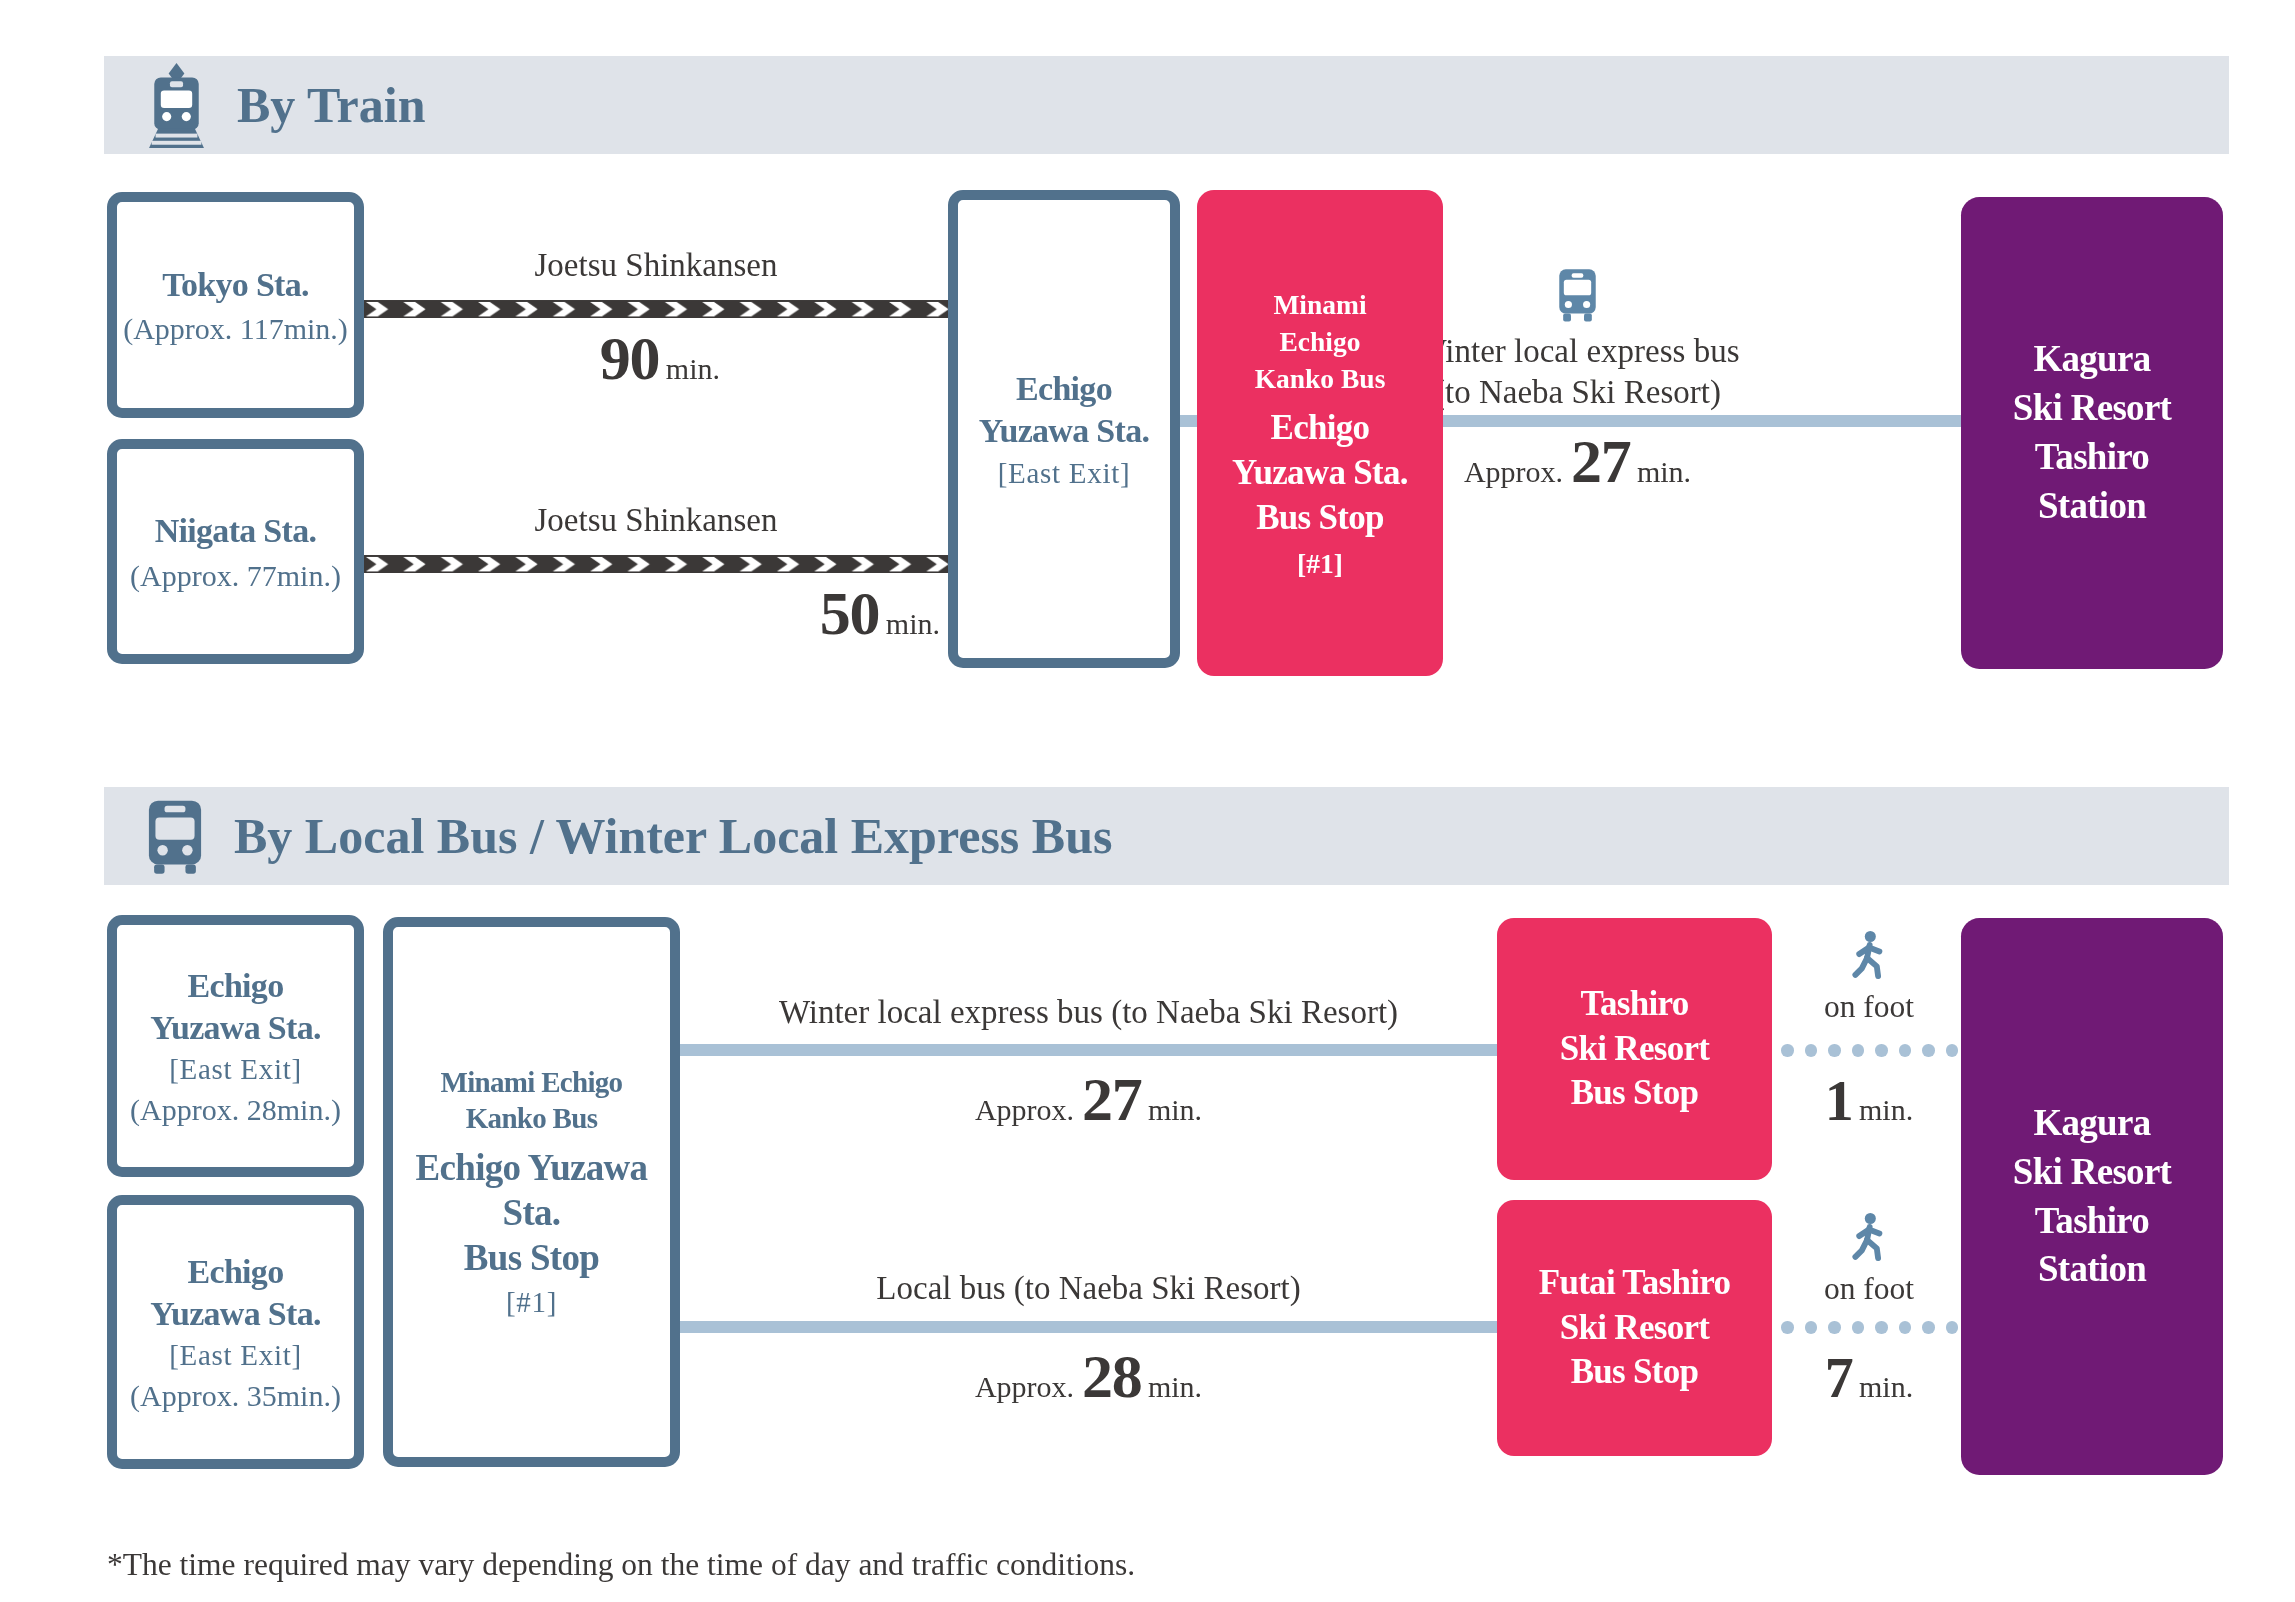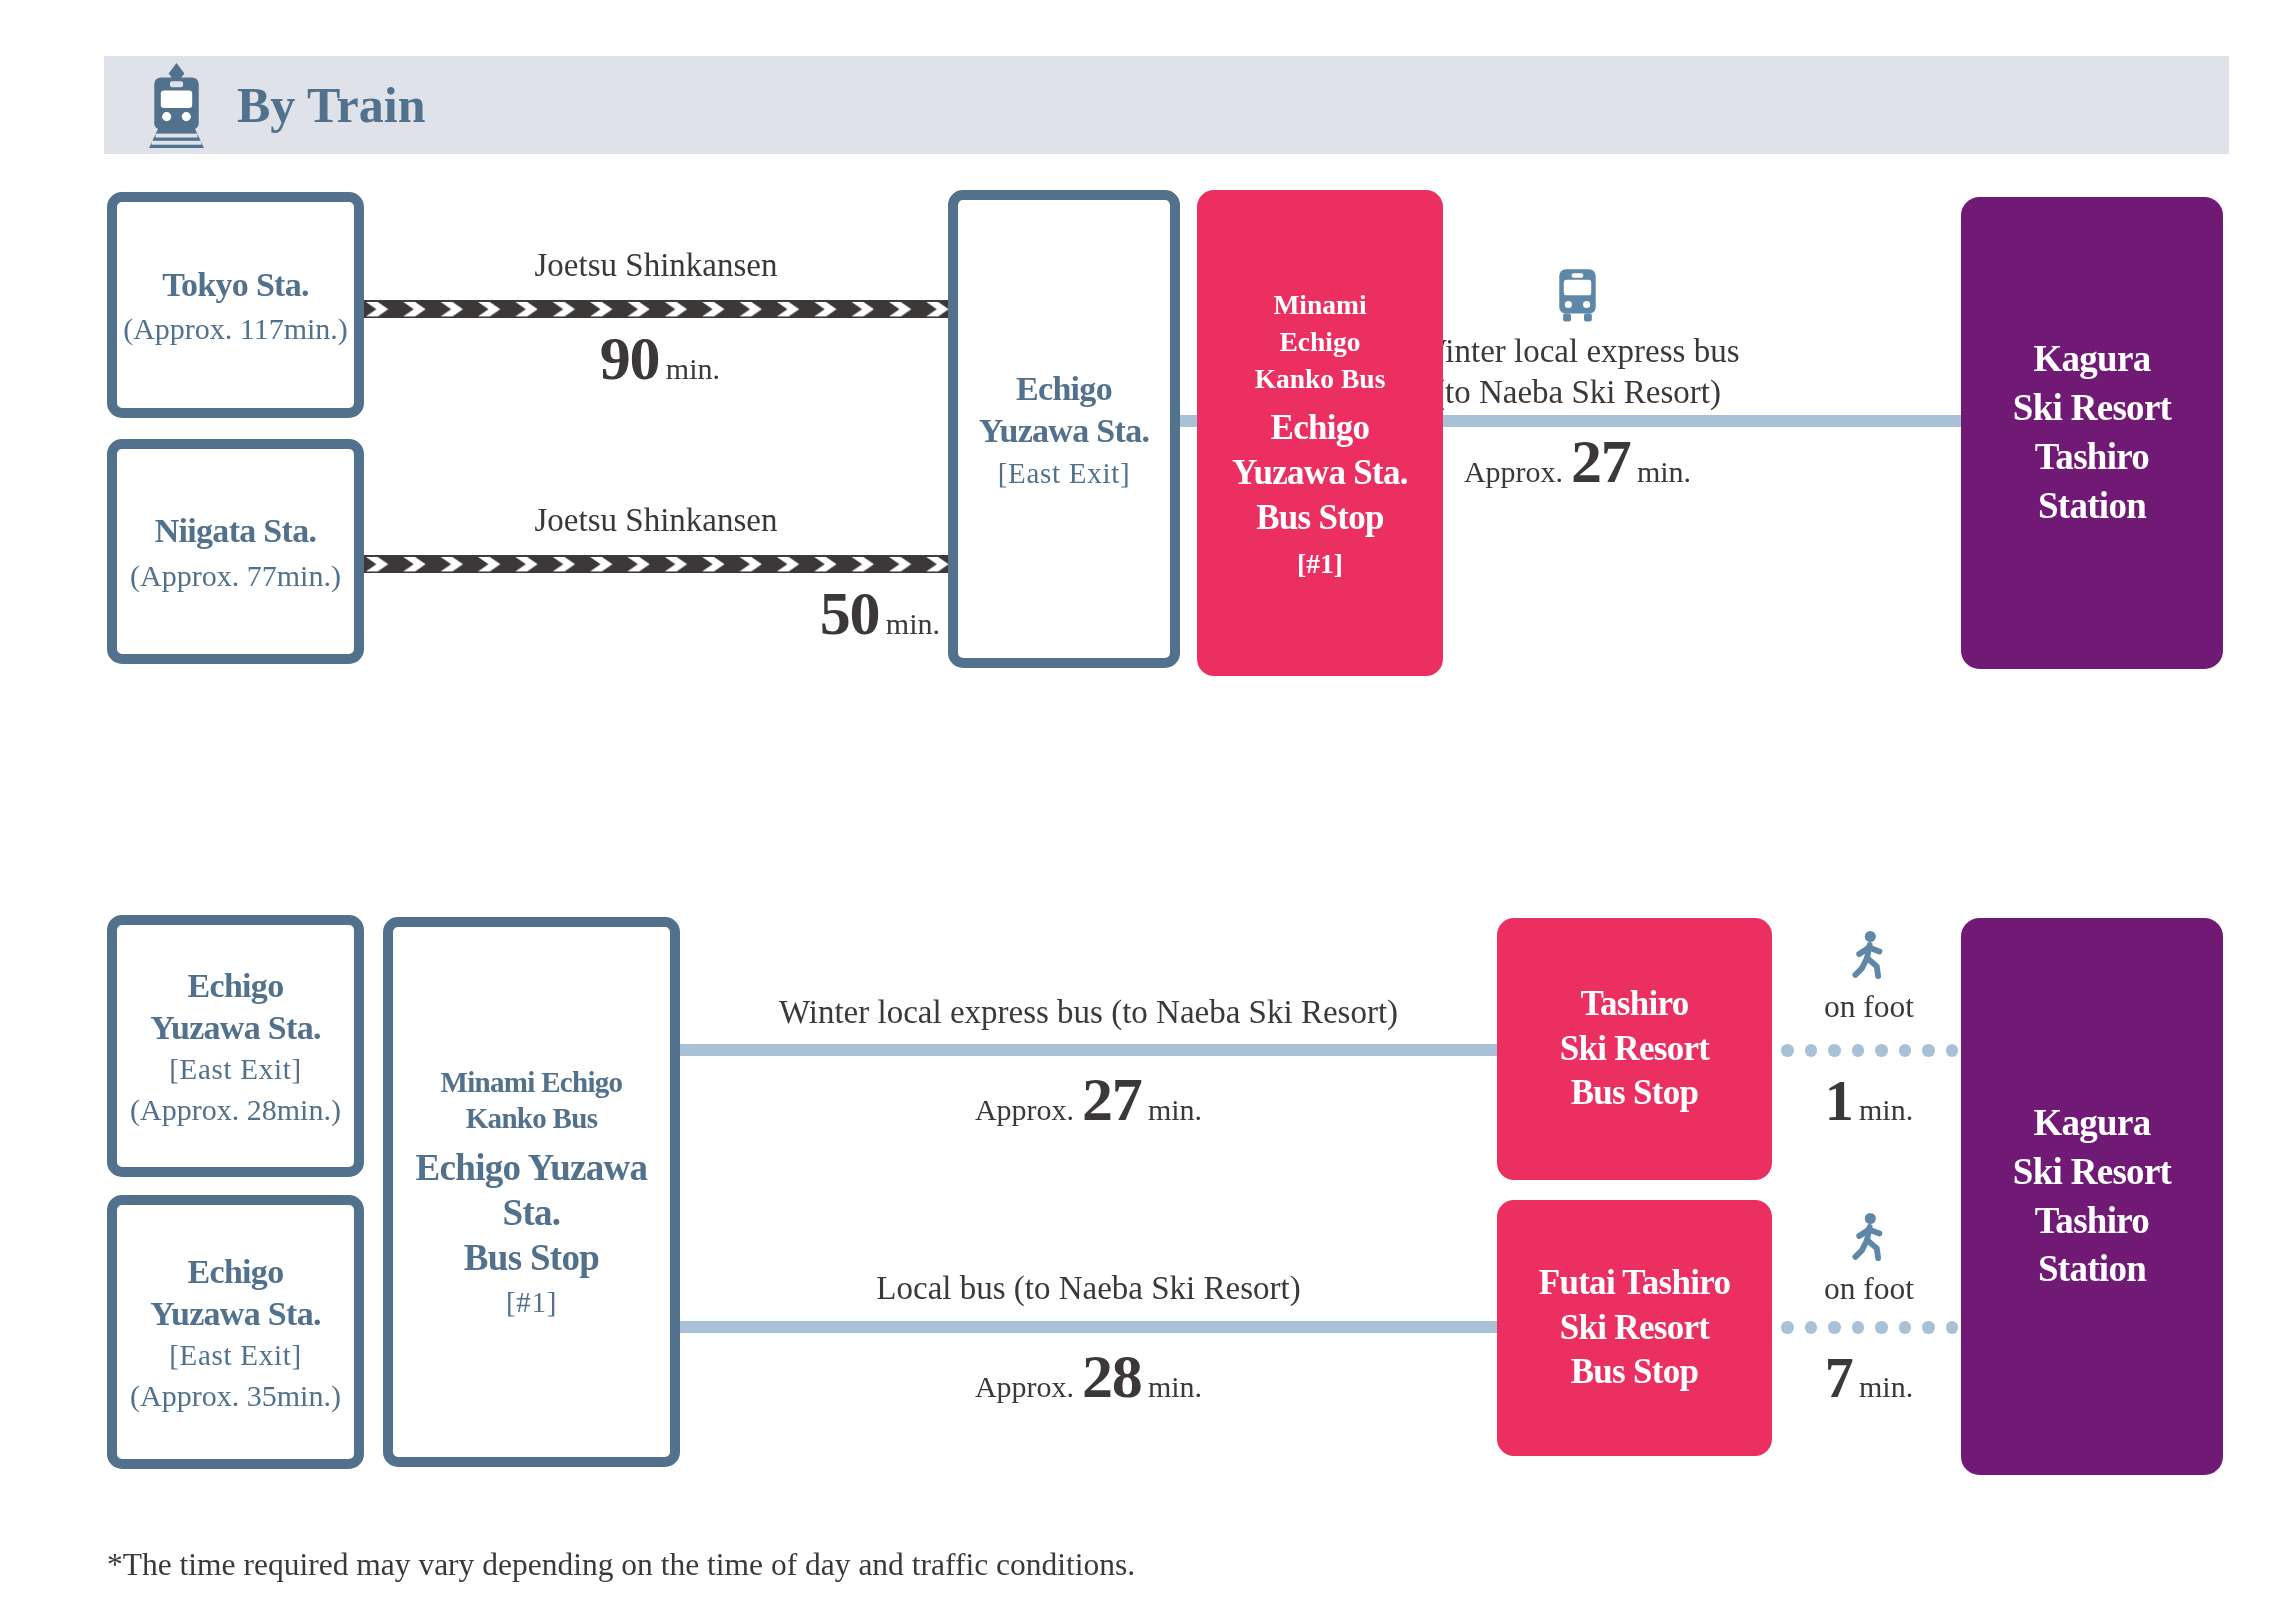--- a/index.html
+++ b/index.html
@@ -144,20 +144,34 @@
     <span class="unit">min.</span>
   </div>
 
   <div class="dest-box" style="left:1961px;top:197px;width:262px;height:472px;">
     <div class="dest-title">Kagura
 Ski Resort
 Tashiro
 Station</div>
   </div>
 
+  <div class="section-header" style="left:104px;top:787px;width:2125px;height:98px;">
+    <span style="display:flex;">
+      <svg width="60" height="77" viewBox="0 0 92 118" fill="#51718c">
+        <rect x="6" y="4" width="80" height="98" rx="14"></rect>
+        <rect x="30" y="12" width="32" height="10" rx="4" fill="#dfe3e9"></rect>
+        <rect x="16" y="30" width="60" height="34" rx="6" fill="#dfe3e9"></rect>
+        <circle cx="27" cy="80" r="8" fill="#dfe3e9"></circle>
+        <circle cx="65" cy="80" r="8" fill="#dfe3e9"></circle>
+        <rect x="14" y="102" width="16" height="14" rx="4"></rect>
+        <rect x="62" y="102" width="16" height="14" rx="4"></rect>
+      </svg>
+    </span>
+    <span class="section-title">By Local Bus / Winter Local Express Bus</span>
+  </div>
 
   <div class="station-box" style="left:107px;top:915px;width:257px;height:262px;">
     <div class="station-title">Echigo
 Yuzawa Sta.</div>
     <div class="station-sub">[East Exit]</div>
     <div class="station-note">(Approx. 28min.)</div>
   </div>
   <div class="station-box" style="left:107px;top:1195px;width:257px;height:274px;">
     <div class="station-title">Echigo
 Yuzawa Sta.</div>

